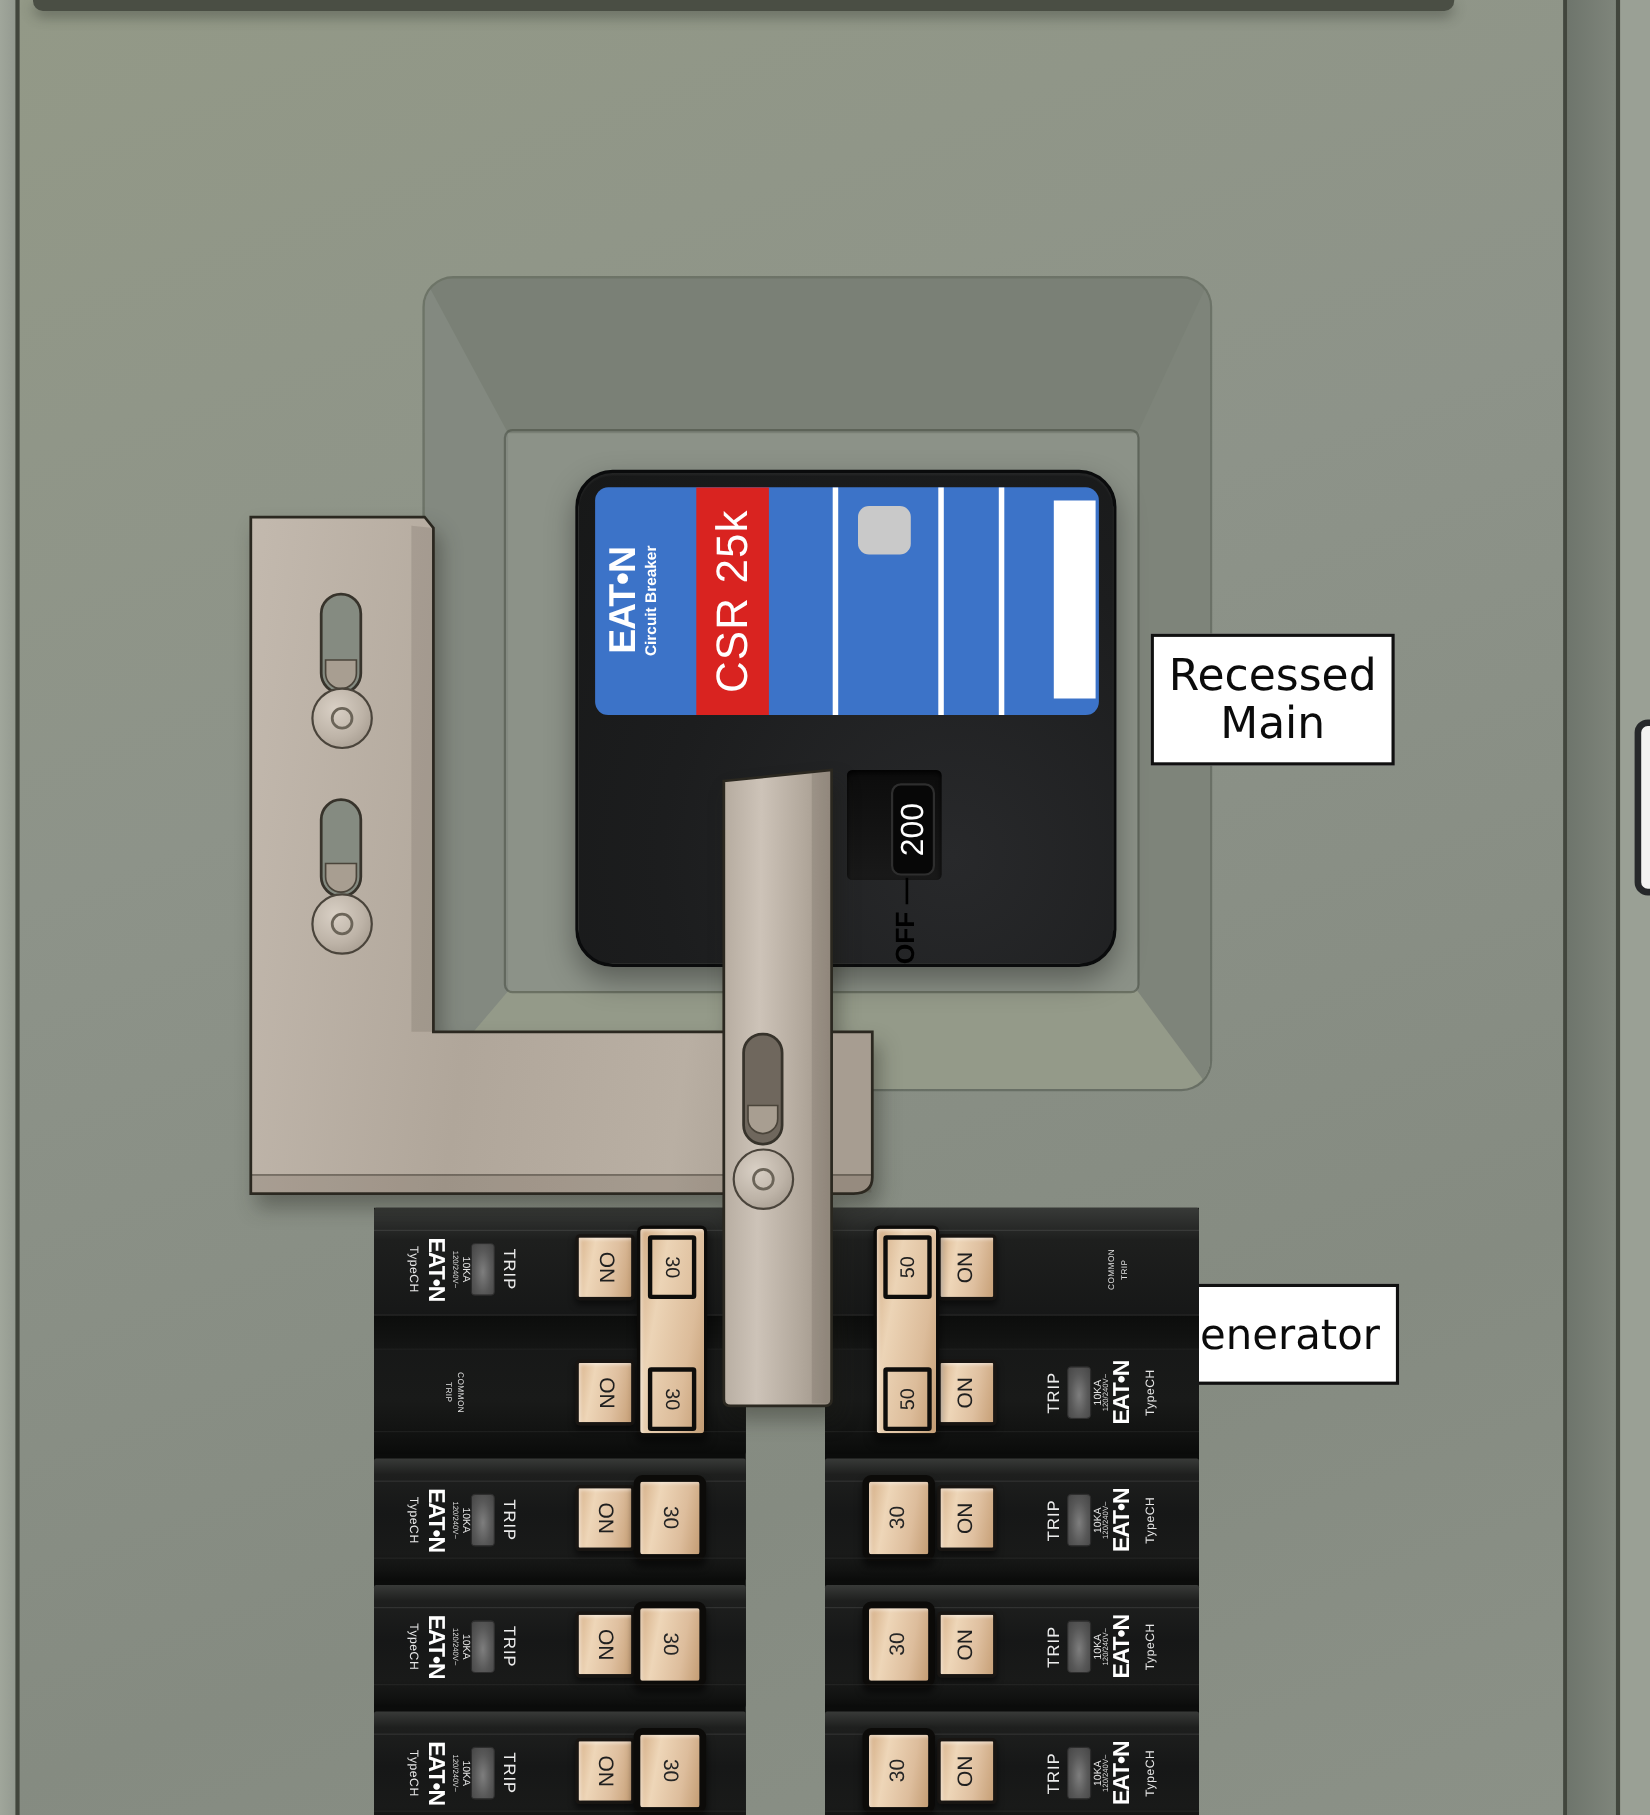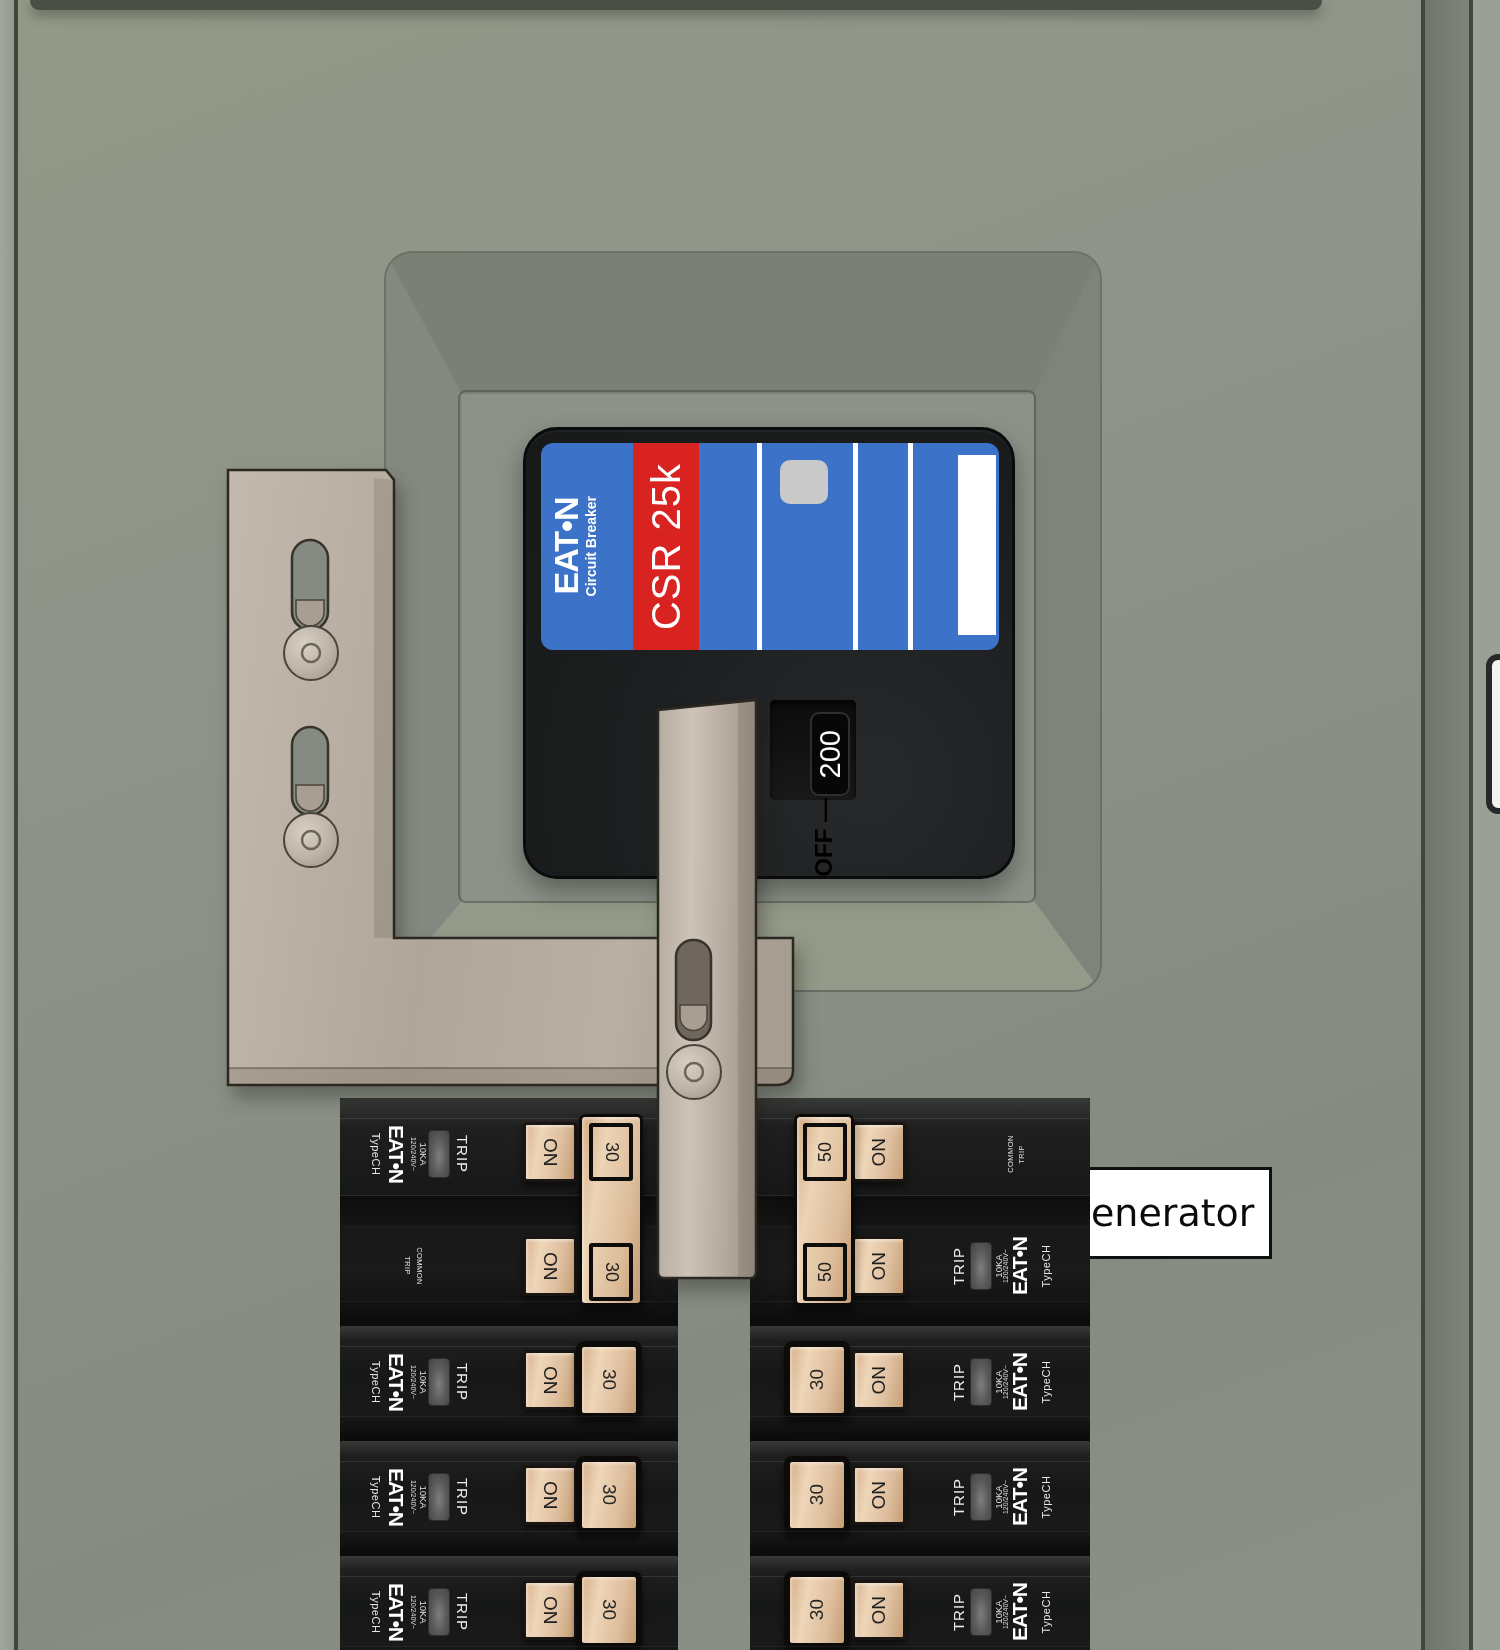--- a/index.html
+++ b/index.html
@@ -390,14 +390,18 @@
         <circle cx="311" cy="840" r="27" fill="url(#gS)" stroke="#4a443b" stroke-width="2"></circle>
         <circle cx="311" cy="840" r="9" fill="none" stroke="#6b6458" stroke-width="2.5"></circle>
       </g>
       <g>
         <circle cx="694" cy="1072" r="27" fill="url(#gS)" stroke="#4a443b" stroke-width="2"></circle>
         <circle cx="694" cy="1072" r="9" fill="none" stroke="#6b6458" stroke-width="2.5"></circle>
       </g>
     </g>
   </svg>
 
+  <div class="note note-main">
+    <div>Recessed</div>
+    <div>Main</div>
+  </div>
 
 </div>
 
 </body></html>

